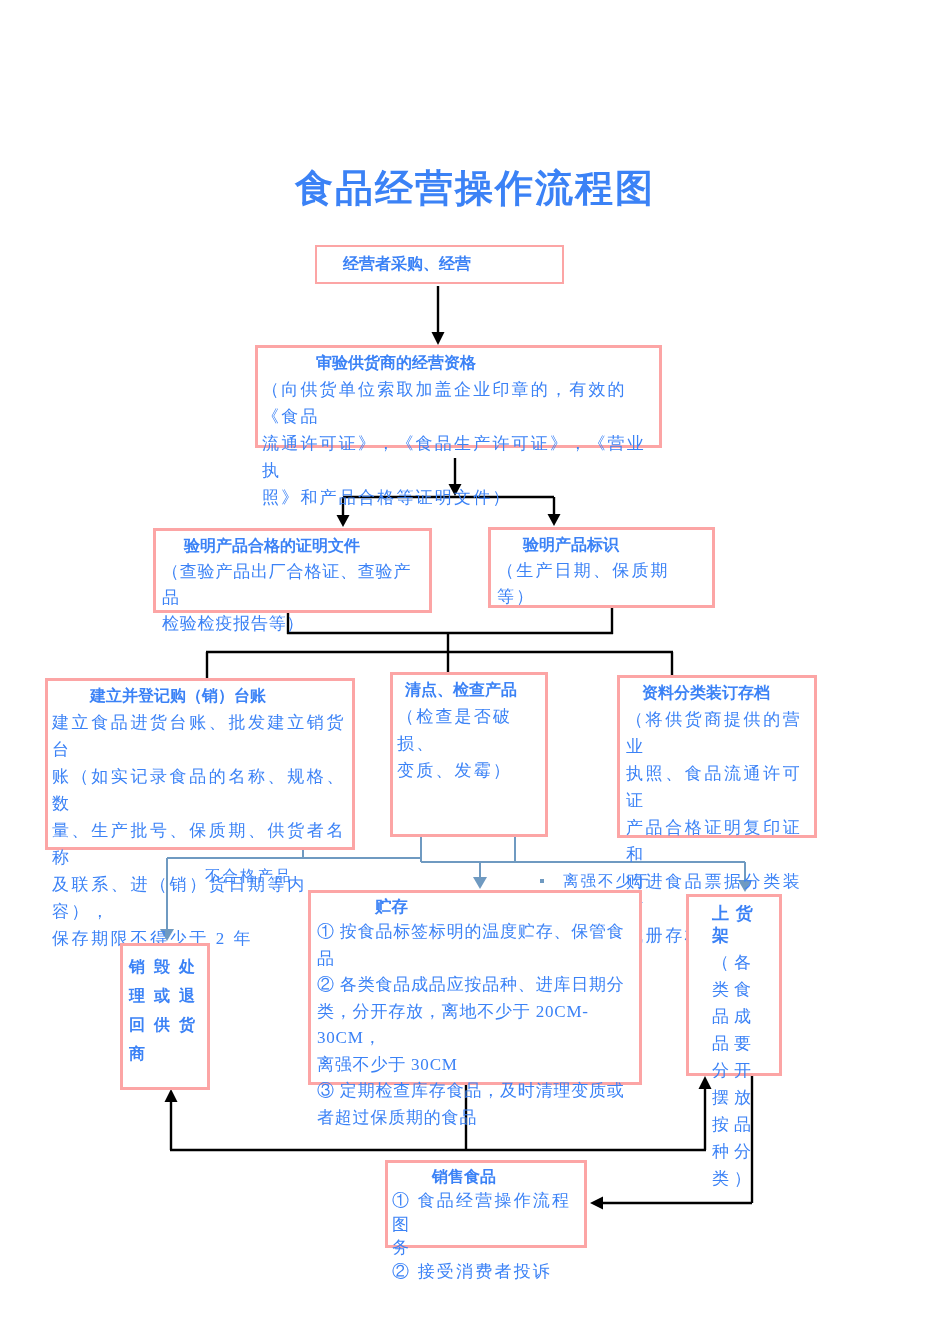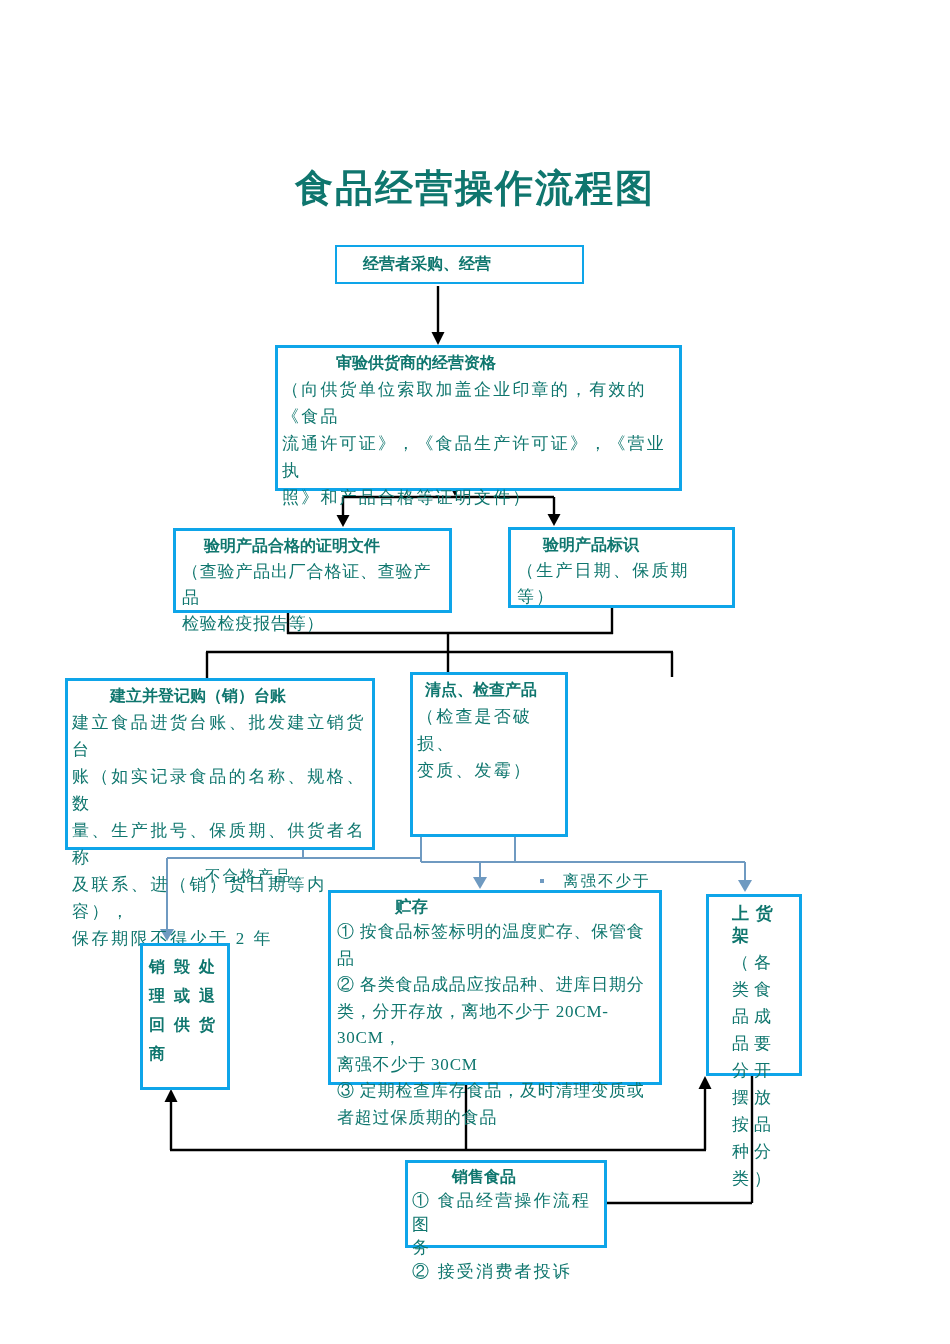--- a/index.html
+++ b/index.html
@@ -1,30 +1,30 @@
 <!DOCTYPE html>
 <html><head>
 <meta charset="utf-8">
 <style>
   html,body{margin:0;padding:0;background:#ffffff;}
   #page{position:relative;width:950px;height:1344px;background:#ffffff;overflow:hidden;
-        font-family:"Liberation Serif","DejaVu Serif",serif;color:#0f766e;}
+        font-family:"Liberation Serif","DejaVu Serif",serif;color:#3b82f6;}
   #title{position:absolute;left:0;top:168px;width:100%;text-align:center;
          font-weight:700;font-size:38px;letter-spacing:2px;line-height:1.1;
          font-family:"Liberation Serif","DejaVu Serif",serif;}
   svg.wires{position:absolute;left:0;top:0;width:950px;height:1344px;}
-  .box{position:absolute;border:3px solid #0ea5e9;background:#fff;box-sizing:border-box;margin-left:20px;}
+  .box{position:absolute;border:3px solid #fca5a5;background:#fff;box-sizing:border-box;}
   .hd{font-family:"Liberation Sans","DejaVu Sans",sans-serif;font-weight:700;
       font-size:16px;line-height:22px;margin-bottom:2px;white-space:pre-line;}
   .bd{font-size:17px;line-height:27px;white-space:pre-line;}
   .lbl{position:absolute;font-size:15.5px;letter-spacing:2px;}
   
   #b1{left:315px;top:245px;width:249px;height:39px;border-width:2px;padding-top:6px;}
   #b1 .hd{padding-left:26px;}
-  #b2{left:255px;top:345px;width:407px;height:146px;padding:4px 4px 0 4px;}
+  #b2{left:255px;top:345px;width:407px;height:103px;padding:4px 4px 0 4px;}
   #b2 .hd{padding-left:54px;}
   #b2 .bd{letter-spacing:2.2px;}
   #b3a{left:153px;top:528px;width:279px;height:85px;padding:4px 4px 0 6px;}
   #b3a .hd{padding-left:22px;}
   #b3a .bd{letter-spacing:0.8px;line-height:26px;}
   #b3b{left:488px;top:527px;width:227px;height:81px;padding:4px 4px 0 6px;}
   #b3b .hd{padding-left:26px;}
   #b3b .bd{letter-spacing:2.2px;line-height:26px;}
   #b4a{left:45px;top:678px;width:310px;height:172px;padding:4px 4px 0 4px;}
   #b4a .hd{padding-left:38px;}
@@ -114,20 +114,28 @@
 及联系、进（销）货日期等内容），
 保存期限不得少于 2 年</div>
   </div>
 
   <div class="box" id="b4b">
     <div class="hd">清点、检查产品</div>
     <div class="bd">（检查是否破损、
 变质、发霉）</div>
   </div>
 
+  <div class="box" id="b4c">
+    <div class="hd">资料分类装订存档</div>
+    <div class="bd">（将供货商提供的营业
+执照、食品流通许可证
+产品合格证明复印证和
+购进食品票据分类装订
+成册存档。）</div>
+  </div>
 
   <div class="box" id="b5a">
     <div class="hd">销毁处
 理或退
 回供货
 商</div>
   </div>
 
   <div class="box" id="b5b">
     <div class="hd">贮存</div>

